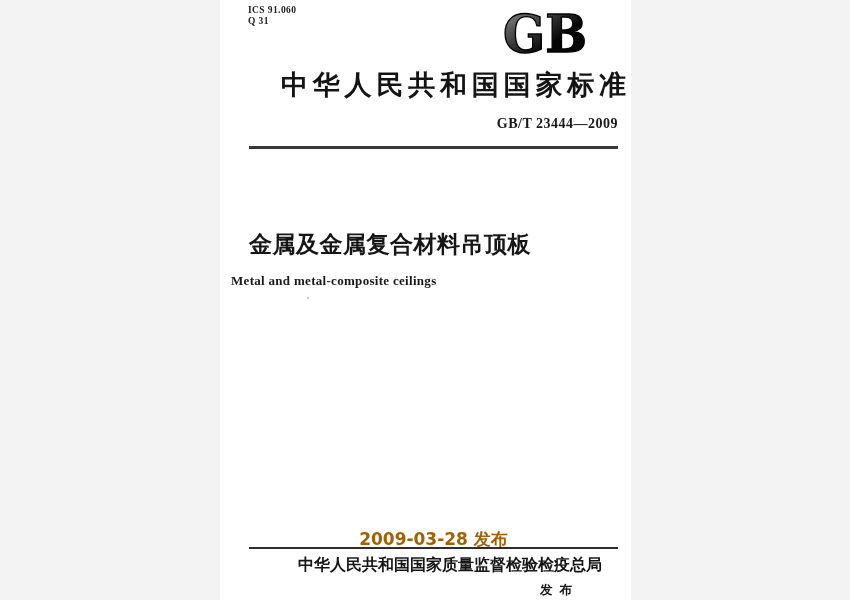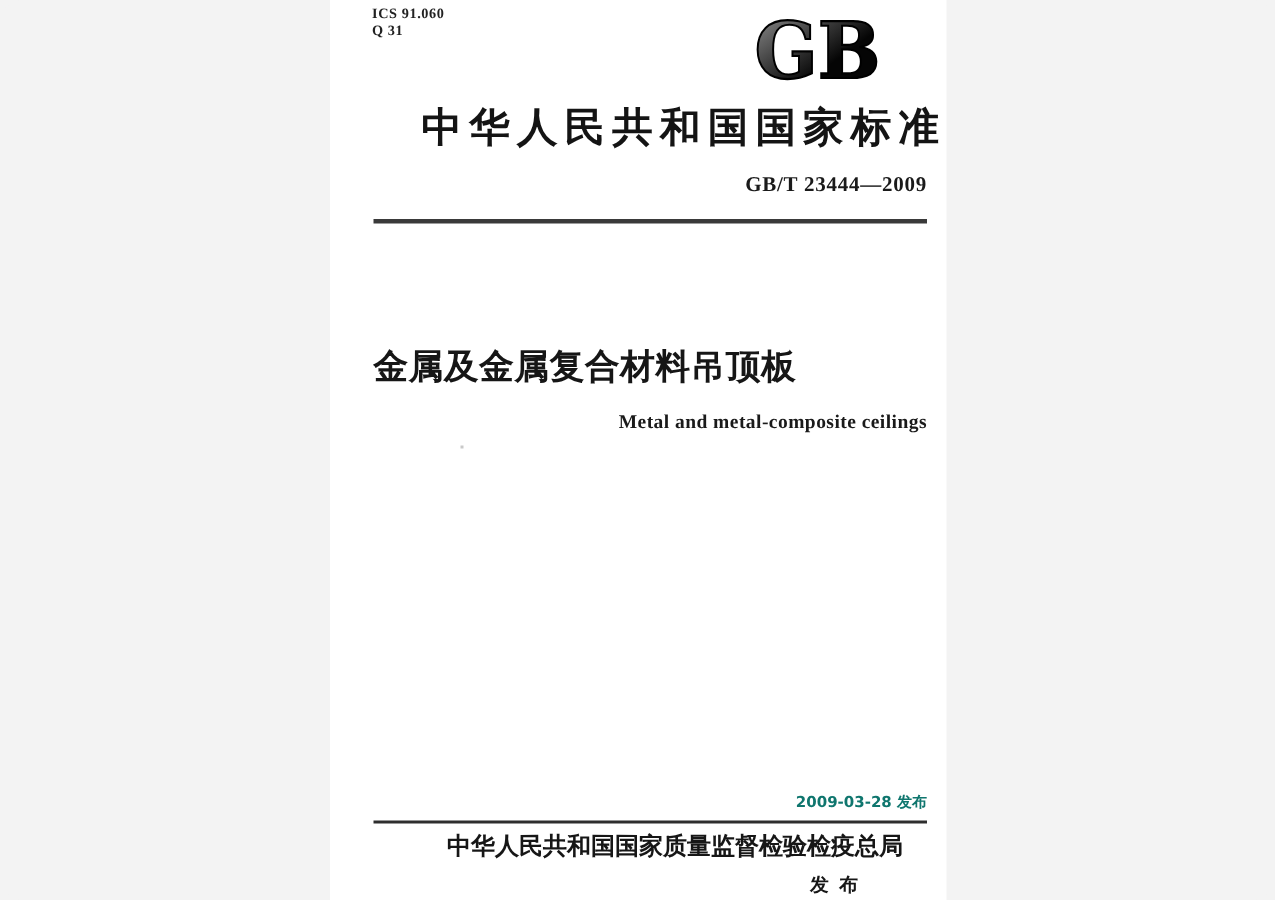--- a/index.html
+++ b/index.html
@@ -83,45 +83,45 @@
     font-size: 23px;
     font-weight: bold;
     letter-spacing: 0.5px;
     color: #161616;
   }
   .doc-title-en {
     position: absolute;
     left: 11px;
     right: 13px;
     top: 273px;
-    text-align: right;
+    text-align: left;
     font-size: 13px;
     font-weight: bold;
     letter-spacing: 0.3px;
     color: #1a1a1a;
   }
   .scan-speck {
     position: absolute;
     left: 87px;
     top: 297px;
     width: 2px;
     height: 2px;
     background: #c9c9c9;
   }
   .dates-row {
     position: absolute;
     left: 29px;
     right: 13px;
     top: 528px;
     display: flex;
-    justify-content: flex-end;
+    justify-content: center;
     font-family: "DejaVu Sans", "Liberation Sans", sans-serif;
-    font-size: 10px;
-    font-weight: bold;
-    color: #0f766e;
+    font-size: 17px;
+    font-weight: bold;
+    color: #a16207;
   }
   .rule-bottom {
     position: absolute;
     left: 29px;
     width: 369px;
     top: 547px;
     height: 2px;
     background: #2e2e2e;
   }
   .publisher-block {

